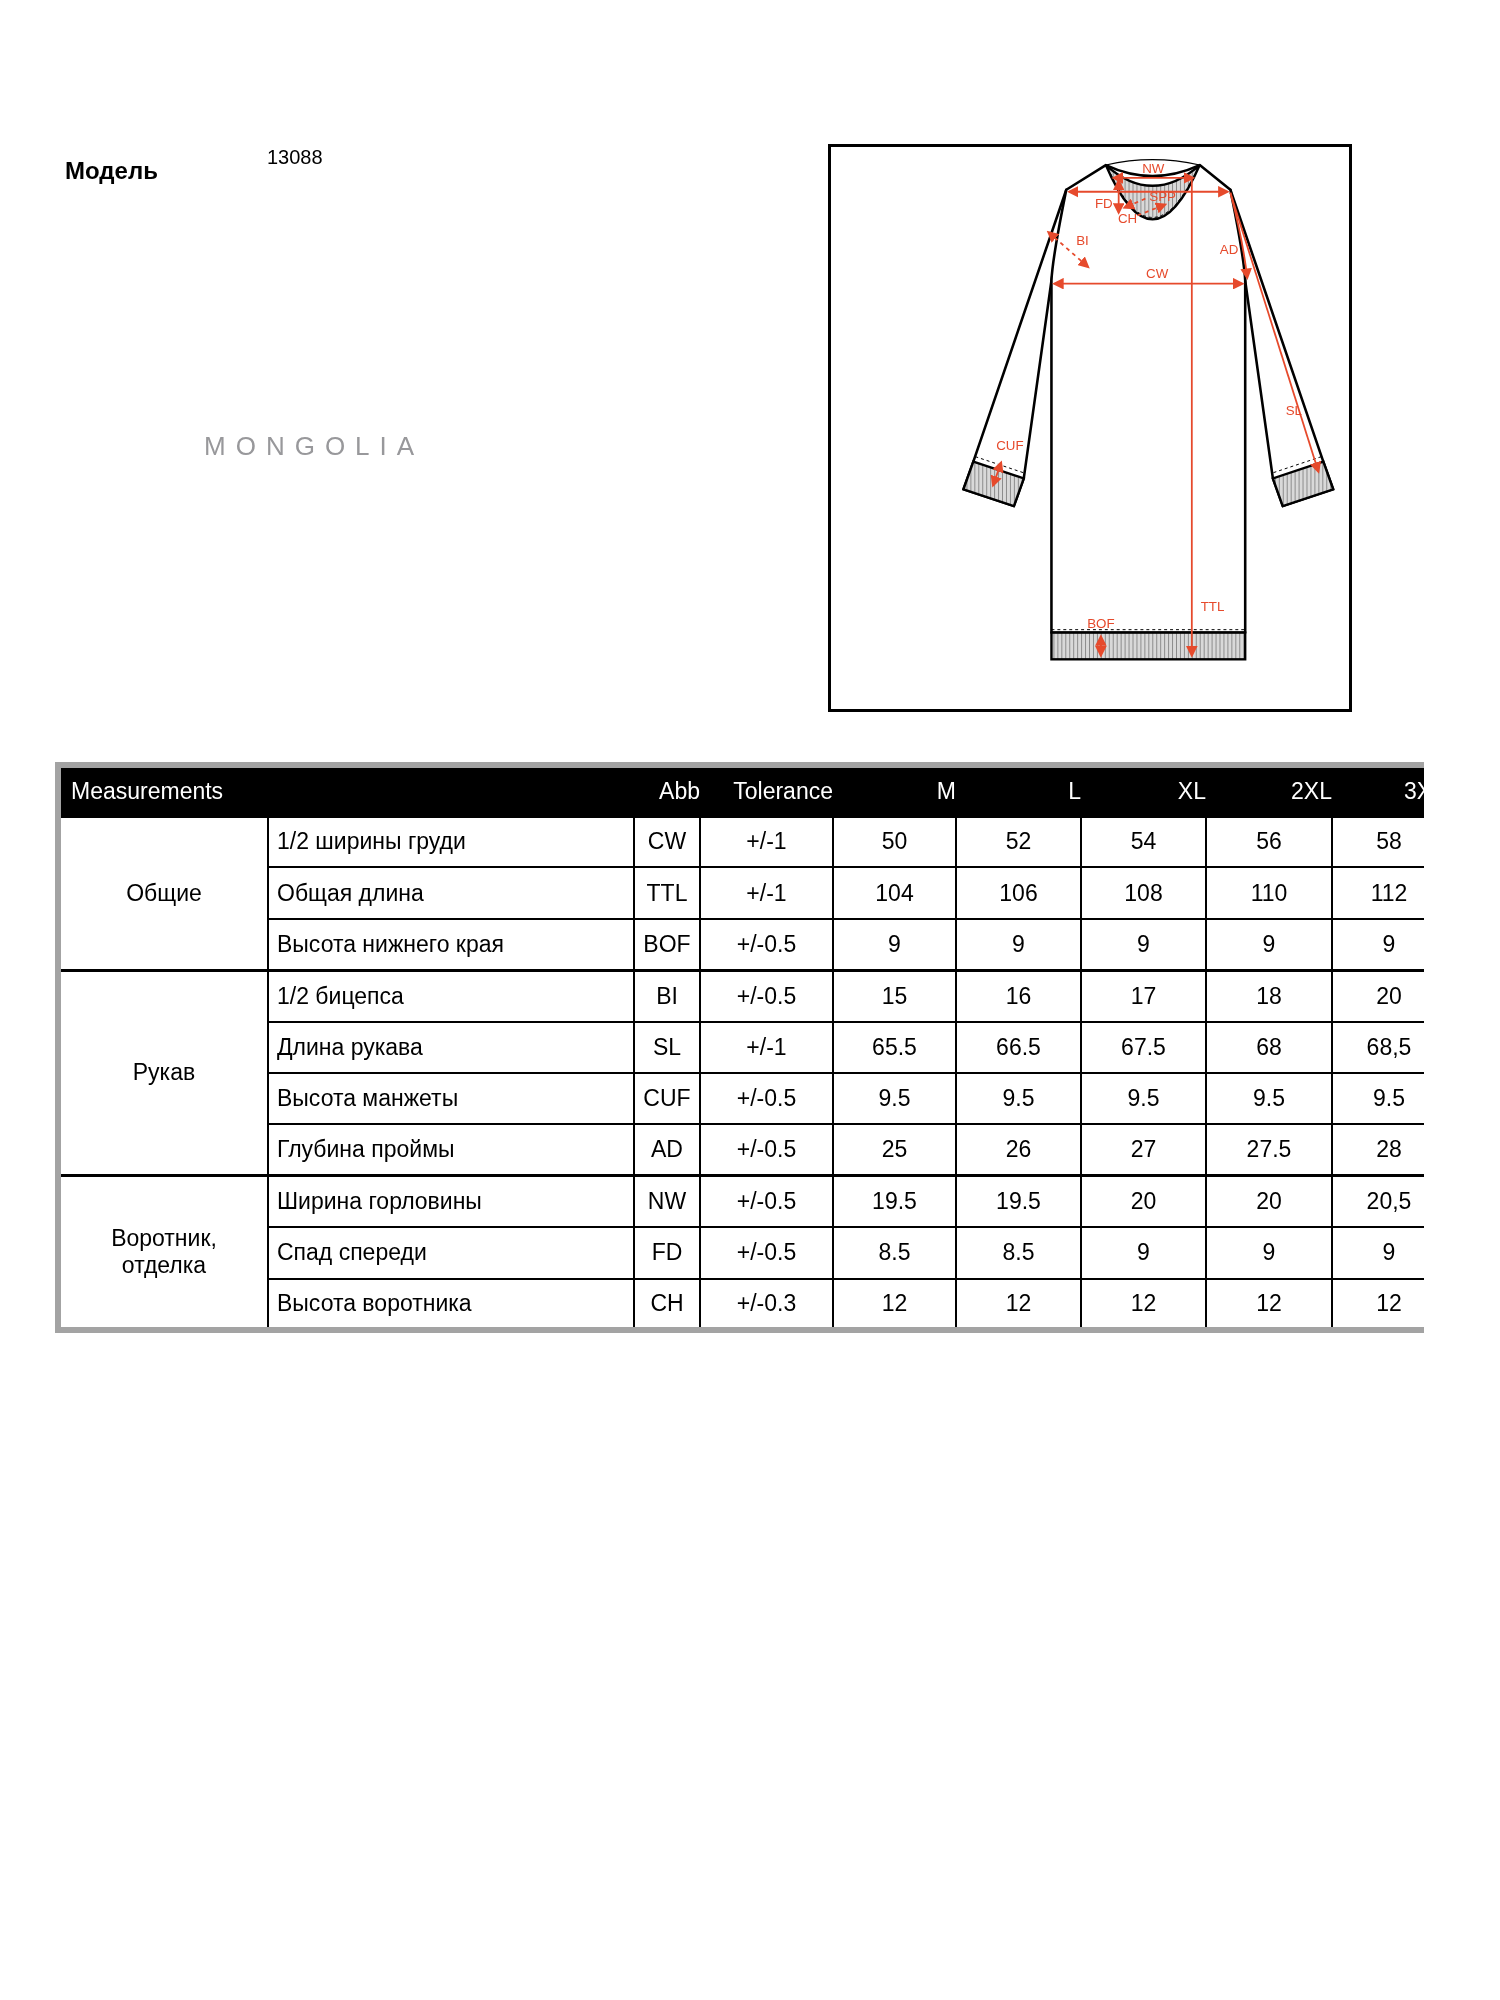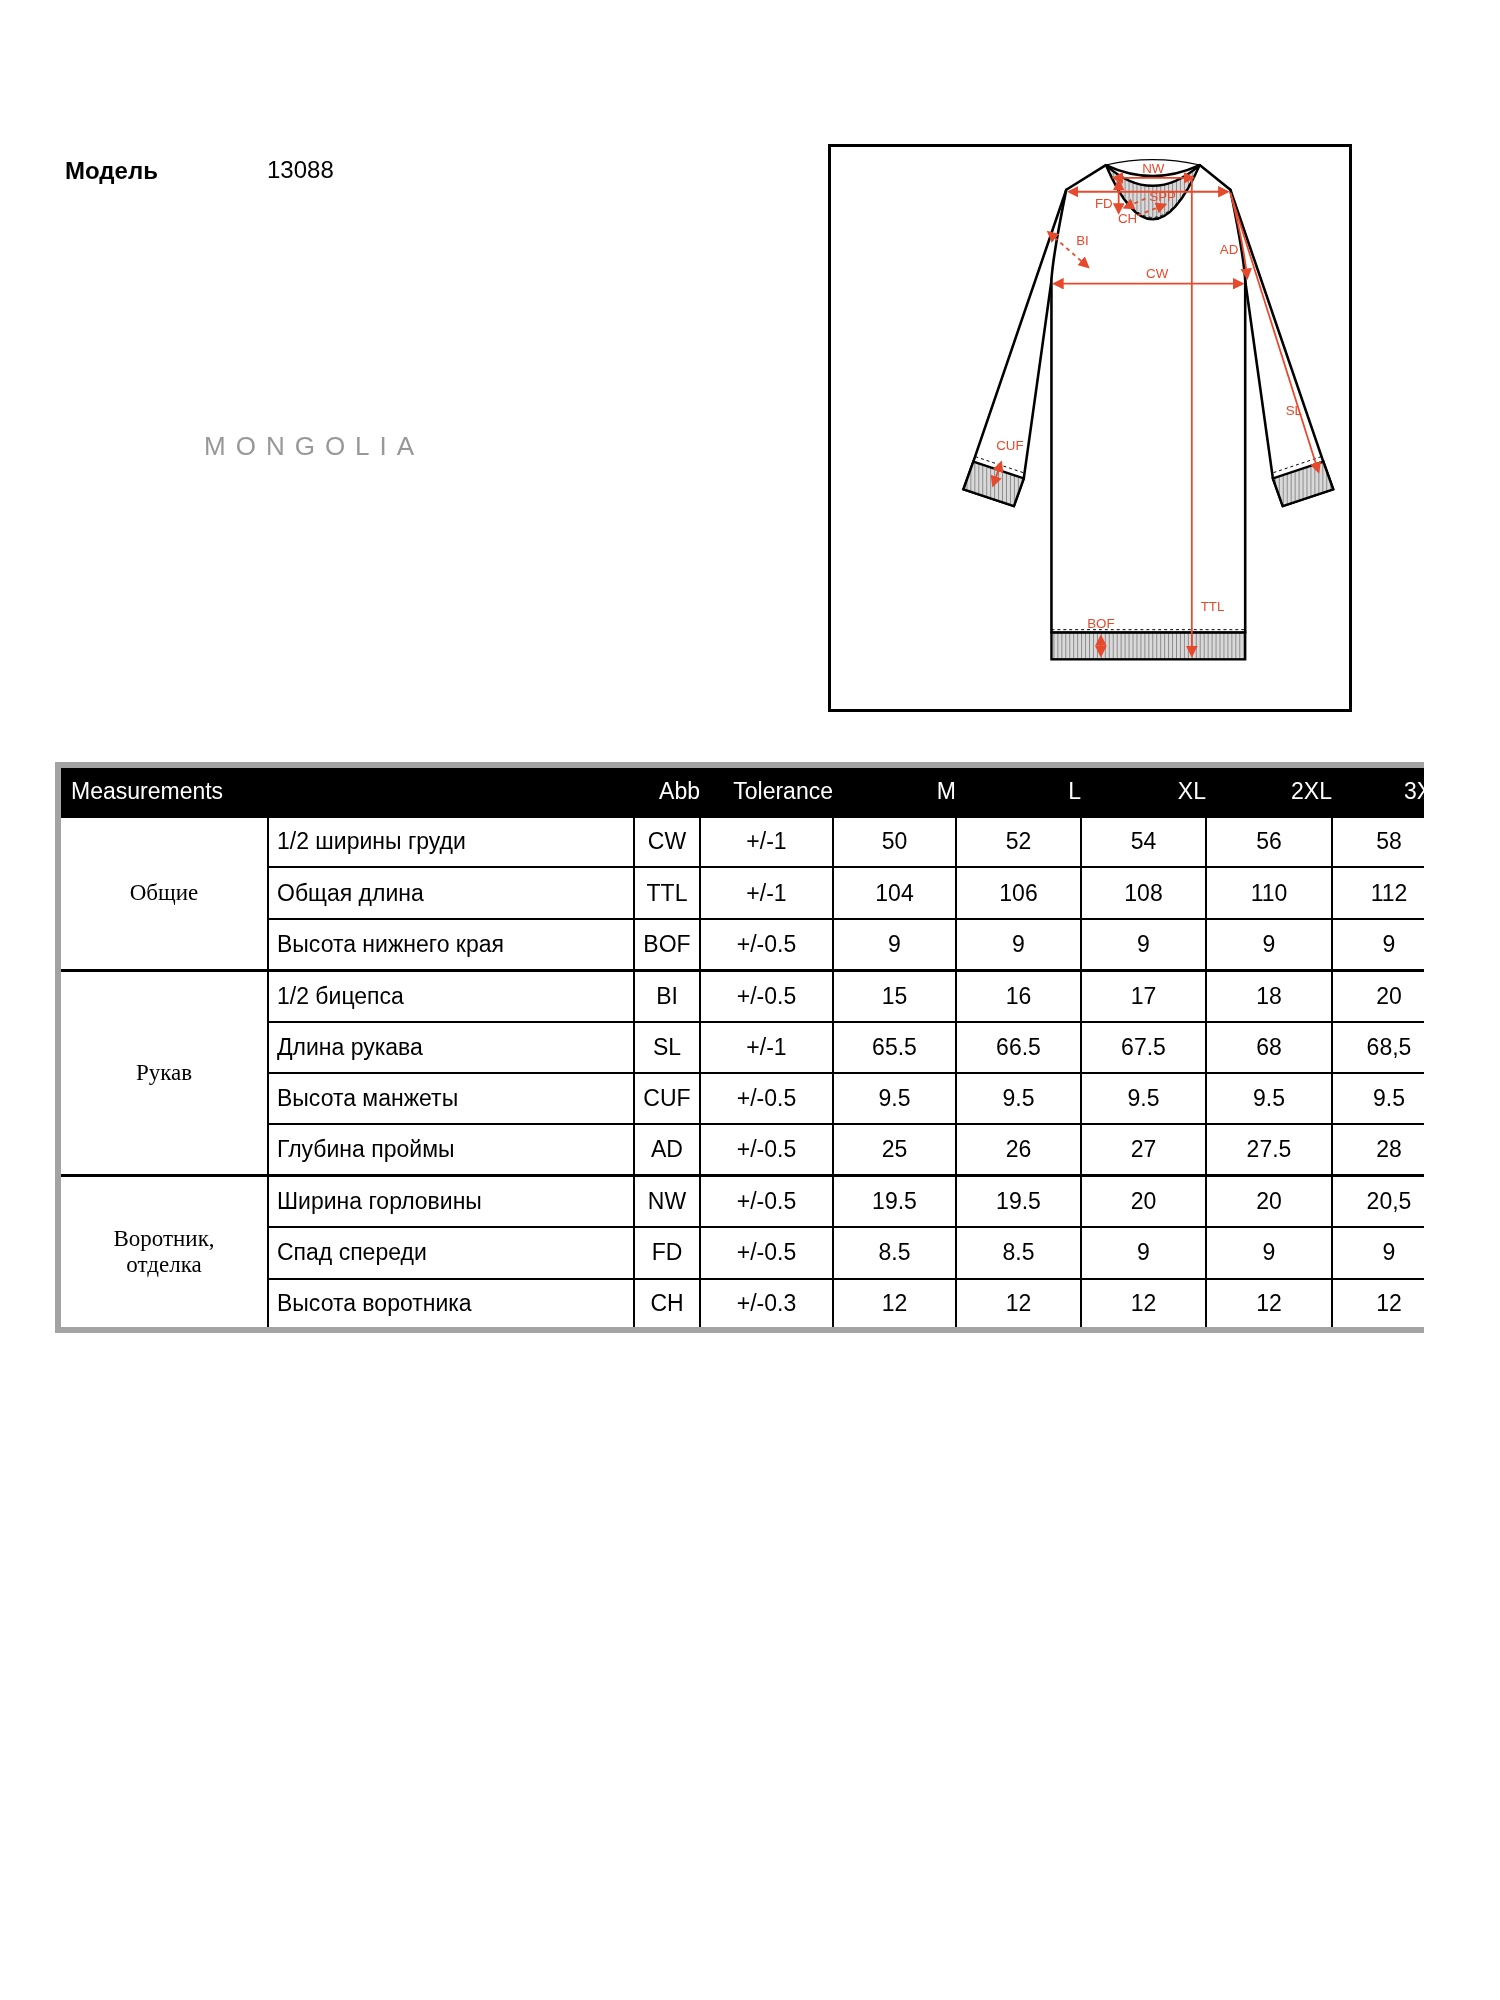--- a/index.html
+++ b/index.html
@@ -8,21 +8,21 @@
     --header-bg:#000000;
     --header-text:#ffffff;
   }
   *{margin:0;padding:0;box-sizing:border-box;}
   html,body{background:#fff;}
   body{font-family:"Liberation Sans","DejaVu Sans",sans-serif;color:#000;}
   .page{position:relative;width:1424px;height:2000px;background:#fff;overflow:hidden;margin-top:47px;}
 
   
   .model-label{position:absolute;left:65px;top:110px;font-size:24px;font-weight:bold;}
-  .model-number{position:absolute;left:267px;top:109px;font-size:24px;}
+  .model-number{position:absolute;left:267px;top:99px;font-size:20px;}
 
   
   .brand-name{position:absolute;left:136px;top:258px;font-size:96px;line-height:1;
     color:var(--logo-gray);letter-spacing:1px;}
   .brand-subtitle{position:absolute;left:204px;top:386px;font-size:26px;line-height:1;
     color:var(--logo-gray);letter-spacing:10px;}
 
   
   .diagram-box{position:absolute;left:828px;top:97px;width:524px;height:568px;
     border:3px solid #000;background:#fff;}
@@ -42,21 +42,21 @@
     table-layout:fixed;width:1390px;font-size:23px;}
   .size-table th,.size-table td{overflow:hidden;white-space:nowrap;}
   .size-table thead tr{height:51px;}
   .size-table thead th{background:var(--header-bg);color:var(--header-text);
     font-weight:normal;text-align:right;border:0;}
   .size-table thead th.h-meas{text-align:left;padding-left:10px;}
   .size-table{border:6px solid #a3a3a3;}
   .size-table tbody td{border:2px solid #000;height:51.4px;text-align:center;background:#fff;}
   .size-table tbody tr.group-start td{border-top:3px solid #000;}
   .size-table tbody td.col-name{text-align:left;padding-left:8px;white-space:normal;}
-  .size-table tbody td.col-group{text-align:center;white-space:normal;padding:0 14px;font-family:Liberation Serif, serif;}
+  .size-table tbody td.col-group{text-align:center;white-space:normal;padding:0 14px;}
 </style>
 </head>
 <body>
 
 <div class="page">
 
   <div class="model-label">Модель</div>
   <div class="model-number">13088</div>
 
   <div class="brand-subtitle">MONGOLIA</div>

